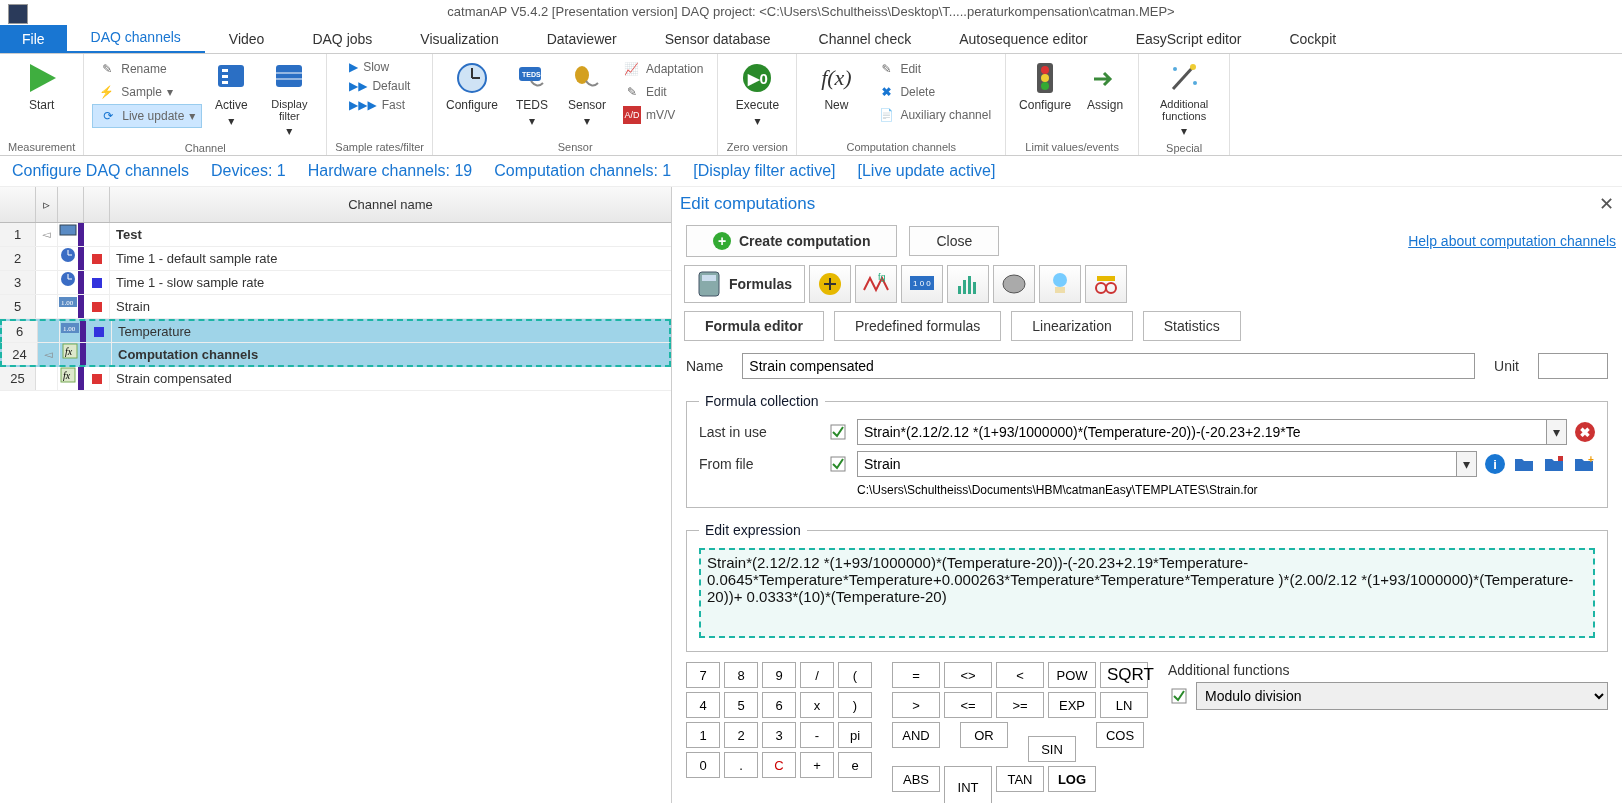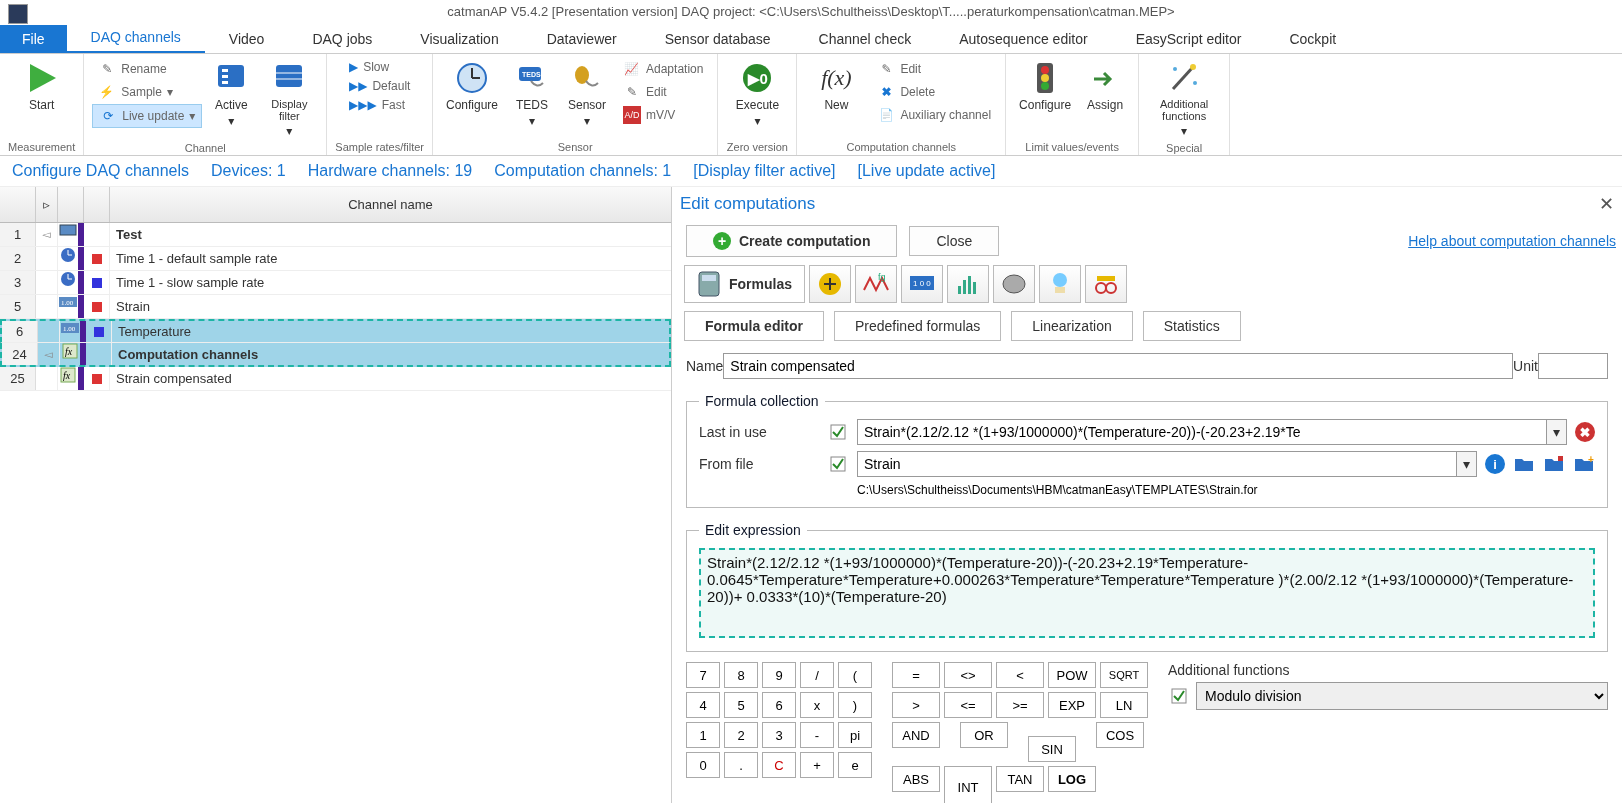--- a/index.html
+++ b/index.html
@@ -195,21 +195,21 @@
   .sub-tabs { display:flex; gap:10px; padding:4px 0 8px 6px;}
   .sub-tab {
     border:1px solid #bbb;
     padding:6px 20px;
     font-size:14px;
     cursor:pointer;
     background:#fff;
   }
   .sub-tab.active { font-weight:bold; }
   
-  .nameunit { display:flex; align-items:center; gap:0; padding:4px 8px 10px 8px;}
+  .nameunit { display:flex; align-items:center; gap:19px; padding:4px 8px 10px 8px;}
   .nameunit label { font-size:14px;}
   .nameunit input[type=text] {
     border:1px solid #999; padding:4px 6px; font-size:14px;
   }
   .name-input { flex:1; }
   .unit-input { width:70px; }
   
   fieldset {
     border:1px solid #bbb;
     margin:4px 8px 10px 8px;
@@ -776,21 +776,21 @@
           <button class="red-c">C</button>
           <button>+</button>
           <button>e</button>
         </div>
       <div style="display:flex;flex-direction:column;gap:4px" id="fnpad">
           <div style="display: flex; gap: 4px;">
             <button style="width: 48px; height: 26px; border: 1px solid rgb(170, 170, 170); background: rgb(255, 255, 255); font-size: 13px; cursor: pointer;">=</button>
             <button style="width: 48px; height: 26px; border: 1px solid rgb(170, 170, 170); background: rgb(255, 255, 255); font-size: 13px; cursor: pointer;">&lt;&gt;</button>
             <button style="width: 48px; height: 26px; border: 1px solid rgb(170, 170, 170); background: rgb(255, 255, 255); font-size: 13px; cursor: pointer;">&lt;</button>
             <button style="width: 48px; height: 26px; border: 1px solid rgb(170, 170, 170); background: rgb(255, 255, 255); font-size: 13px; cursor: pointer;">POW</button>
-            <button style="width: 48px; height: 26px; border: 1px solid rgb(170, 170, 170); background: rgb(255, 255, 255); font-size: 11px; cursor: pointer;">SQRT</button>
+            <button style="width: 48px; height: 26px; border: 1px solid rgb(170, 170, 170); background: rgb(255, 255, 255); font-size: 17px; cursor: pointer;">SQRT</button>
           </div>
           <div style="display: flex; gap: 4px;">
             <button style="width: 48px; height: 26px; border: 1px solid rgb(170, 170, 170); background: rgb(255, 255, 255); font-size: 13px; cursor: pointer;">&gt;</button>
             <button style="width: 48px; height: 26px; border: 1px solid rgb(170, 170, 170); background: rgb(255, 255, 255); font-size: 13px; cursor: pointer;">&lt;=</button>
             <button style="width: 48px; height: 26px; border: 1px solid rgb(170, 170, 170); background: rgb(255, 255, 255); font-size: 13px; cursor: pointer;">&gt;=</button>
             <button style="width: 48px; height: 26px; border: 1px solid rgb(170, 170, 170); background: rgb(255, 255, 255); font-size: 13px; cursor: pointer;">EXP</button>
             <button style="width: 48px; height: 26px; border: 1px solid rgb(170, 170, 170); background: rgb(255, 255, 255); font-size: 13px; cursor: pointer;">LN</button>
           </div>
           <div style="display: flex; gap: 20px;">
             <button style="width: 48px; height: 26px; border: 1px solid rgb(170, 170, 170); background: rgb(255, 255, 255); font-size: 13px; cursor: pointer;">AND</button>

